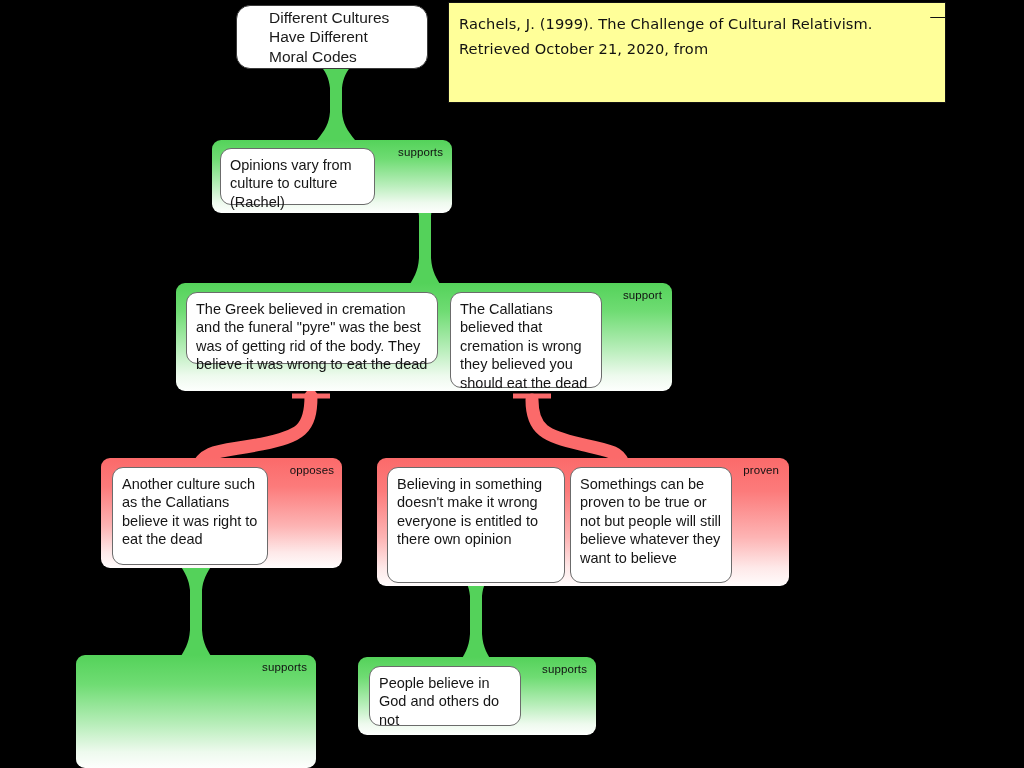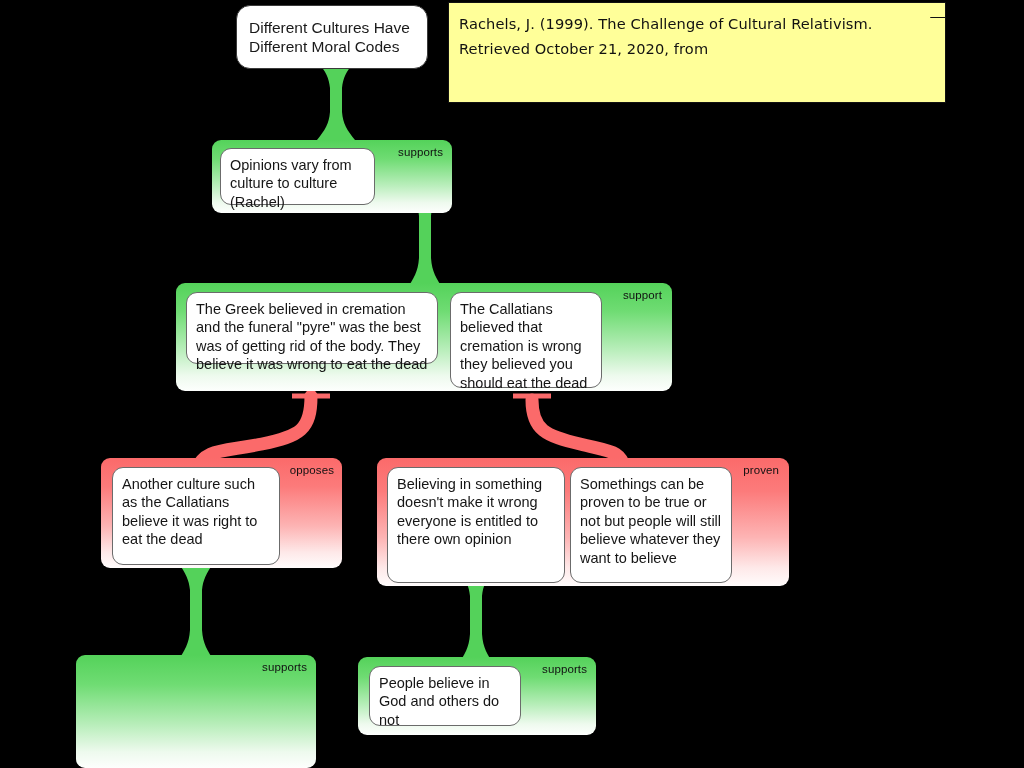--- a/index.html
+++ b/index.html
@@ -14,21 +14,21 @@
 
   
   .card{position:absolute;z-index:2;box-sizing:border-box;}
 
   
   .claim{
     background:#fff;border:1px solid #3a3a3a;border-radius:14px;
     display:flex;align-items:center;
   }
   .claim .txt{
-    font-size:15.5px;line-height:19.5px;color:#1a1a1a;padding:0 12px;
+    font-size:15.5px;line-height:19.5px;color:#1a1a1a;padding:0 32px;
   }
 
   
   .panel{border-radius:9px;overflow:hidden;}
   .panel.green{background:linear-gradient(to bottom,#54d25a 0%,#6fdc73 26%,#b9eebb 62%,#eefaee 86%,#fdfffd 100%);}
   .panel.red{background:linear-gradient(to bottom,#fb6a6a 0%,#fc7b7b 26%,#fdb4b4 62%,#fee9e9 86%,#fffcfc 100%);}
   .panel .tag{
     position:absolute;top:6px;font-size:11.5px;color:#111;
     white-space:nowrap;letter-spacing:.1px;
   }
@@ -101,21 +101,21 @@
     <div class="note" style="left:10px;top:9px;width:252px;height:72px;">
       <div class="txt">The Greek believed in cremation and the funeral "pyre" was the best was of getting rid of the body. They believe it was wrong to eat the dead</div>
     </div>
     <div class="note" style="left:274px;top:9px;width:152px;height:96px;">
       <div class="txt">The Callatians believed that cremation is wrong they believed you should eat the dead</div>
     </div>
   </div>
 
   <div class="card panel red" style="left:101px;top:458px;width:241px;height:110px;">
     <span class="tag" style="right:8px;">opposes</span>
-    <div class="note" style="left:11px;top:9px;width:168px;height:98px;">
+    <div class="note" style="left:11px;top:9px;width:156px;height:98px;">
       <div class="txt">Another culture such as the Callatians believe it was right to eat the dead</div>
     </div>
   </div>
 
   <div class="card panel red" style="left:377px;top:458px;width:412px;height:128px;">
     <span class="tag" style="right:10px;">proven</span>
     <div class="note" style="left:10px;top:9px;width:178px;height:116px;">
       <div class="txt">Believing in something doesn't make it wrong everyone is entitled to there own opinion</div>
     </div>
     <div class="note" style="left:193px;top:9px;width:162px;height:116px;">

